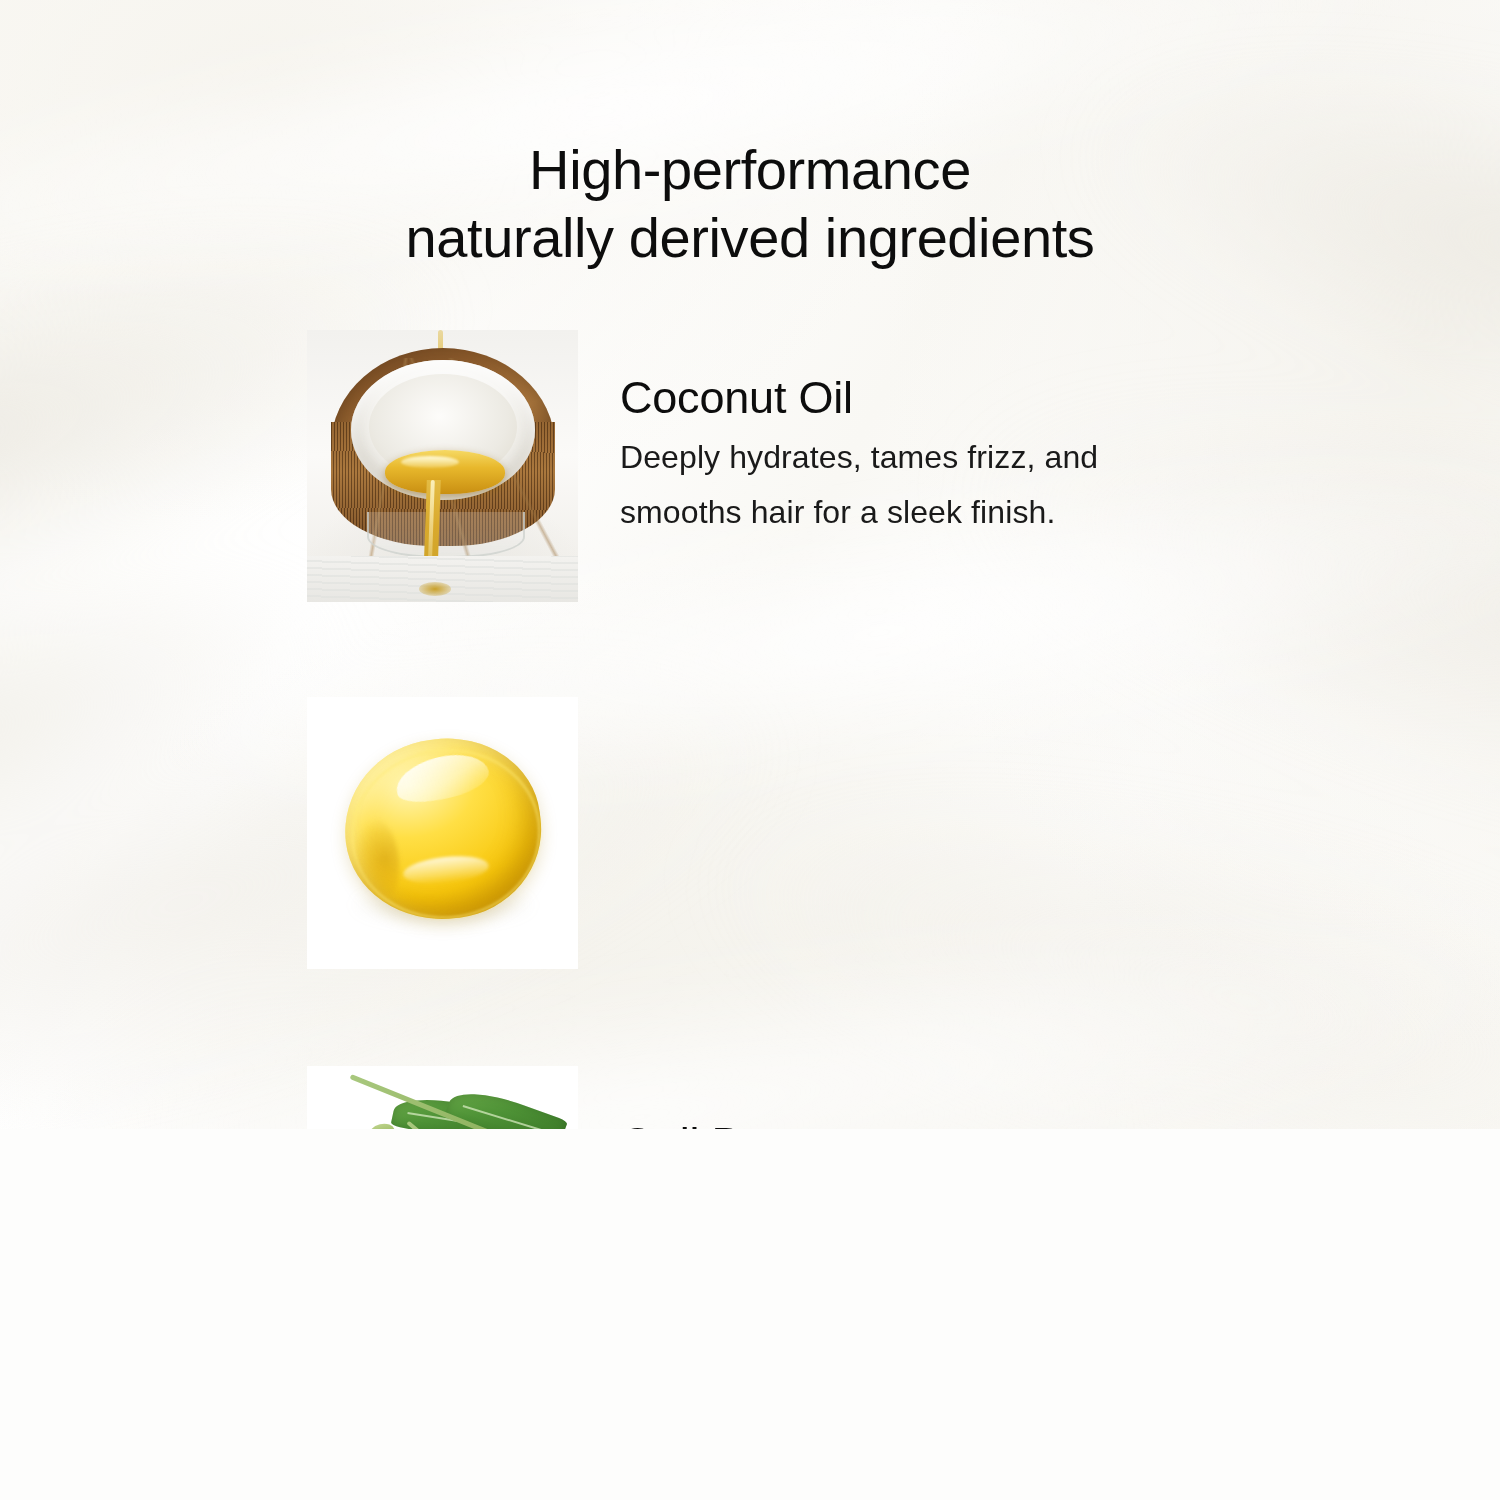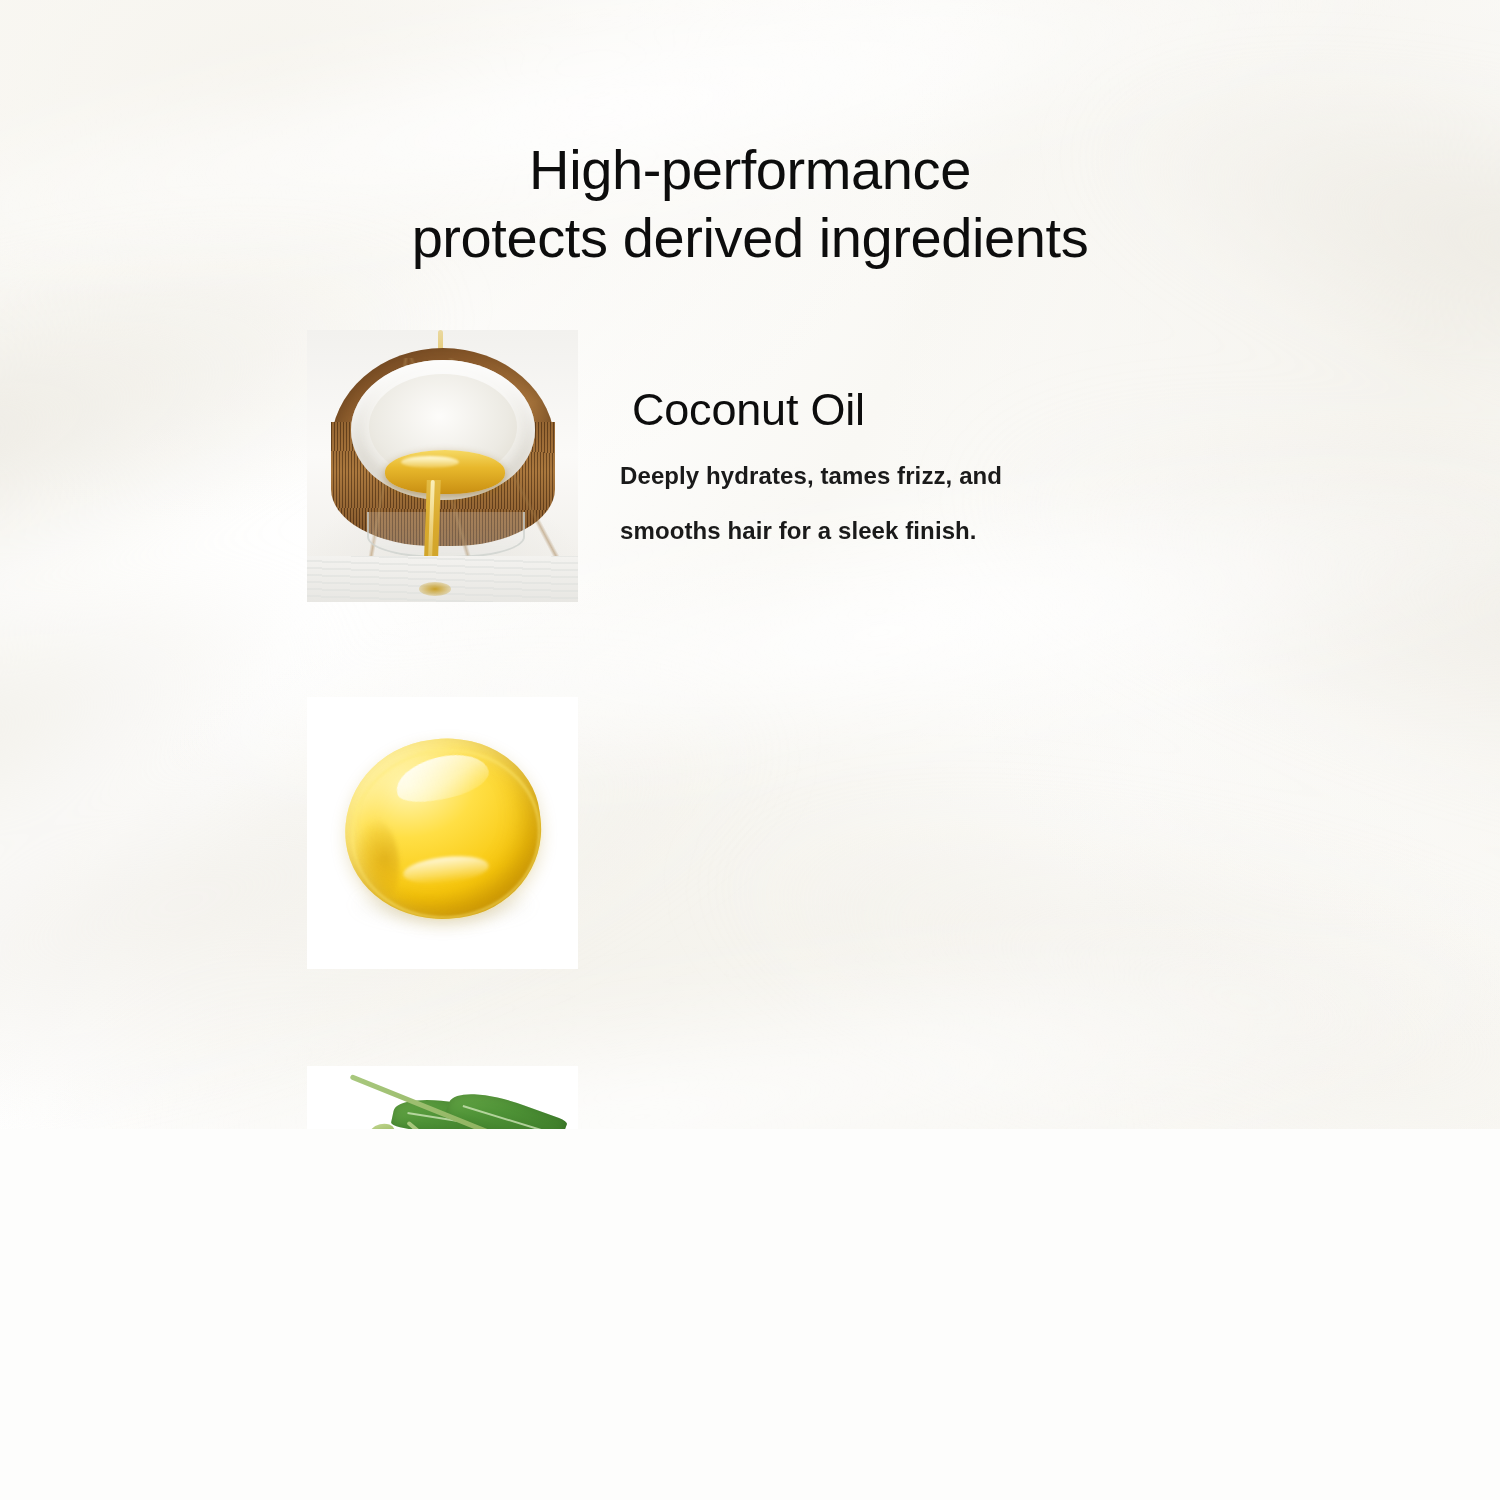--- a/index.html
+++ b/index.html
@@ -101,27 +101,27 @@
     left: 313px;
     top: 0;
     width: 660px;
   }
   .ing-name {
     color: #0d0d0d;
     font-size: 45px;
     line-height: 52px;
     font-weight: 400;
     letter-spacing: -0.2px;
-    margin: 12px;
+    margin: 0;
   }
   .ing-desc {
     color: #1a1a1a;
-    font-size: 24px;
+    font-size: 32px;
     line-height: 55px;
-    font-weight: 700;
+    font-weight: 400;
     letter-spacing: 0.1px;
     margin: 6px 0 0 0;
     white-space: pre-line;
   }
   .row-1 .copy { top: 42px; }
   .row-2 .copy { top: 28px; }
   .row-3 .copy { top: 52px; }
 
   
   .art-coconut { position: absolute; inset: 0; background: #f4f3f0; }
@@ -366,21 +366,21 @@
 
 <div class="canvas">
 
   <div class="bg-layer bg-base"></div>
   <div class="bg-layer bg-swirl-a"></div>
   <div class="bg-layer bg-swirl-b"></div>
   <div class="bg-layer bg-swirl-c"></div>
 
   <h1 class="title">
     <span class="tline">High-performance</span>
-    <span class="tline">protects derived ingredients</span>
+    <span class="tline">naturally derived ingredients</span>
   </h1>
 
   <div class="row row-1">
 
     <div class="thumb">
       <div class="art-coconut">
         <div class="cc-bg"></div>
         <div class="cc-stream-top"></div>
         <div class="cc-husk"></div>
         <div class="cc-fiber"></div>

